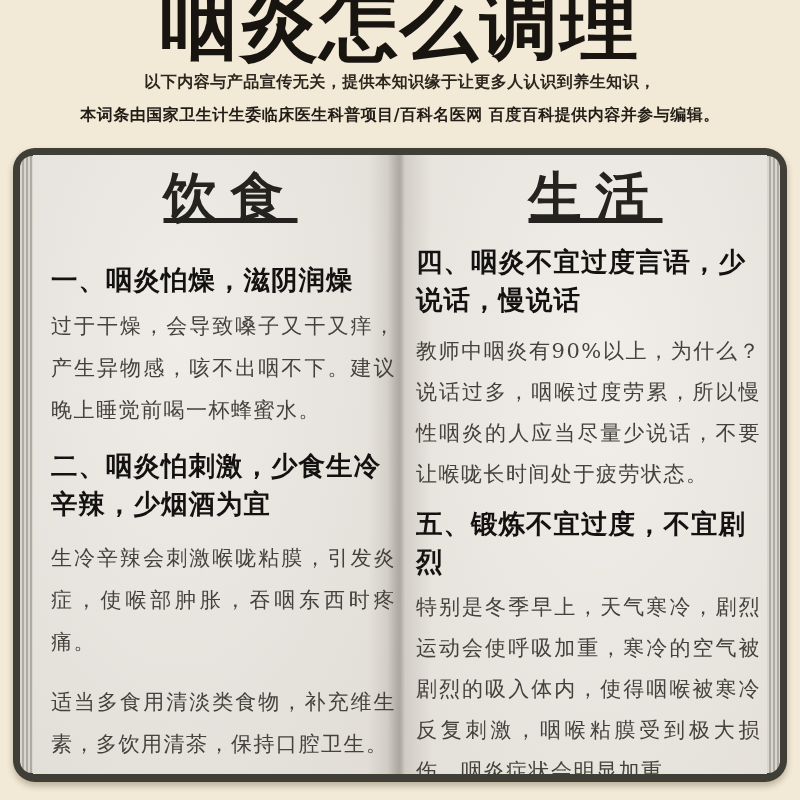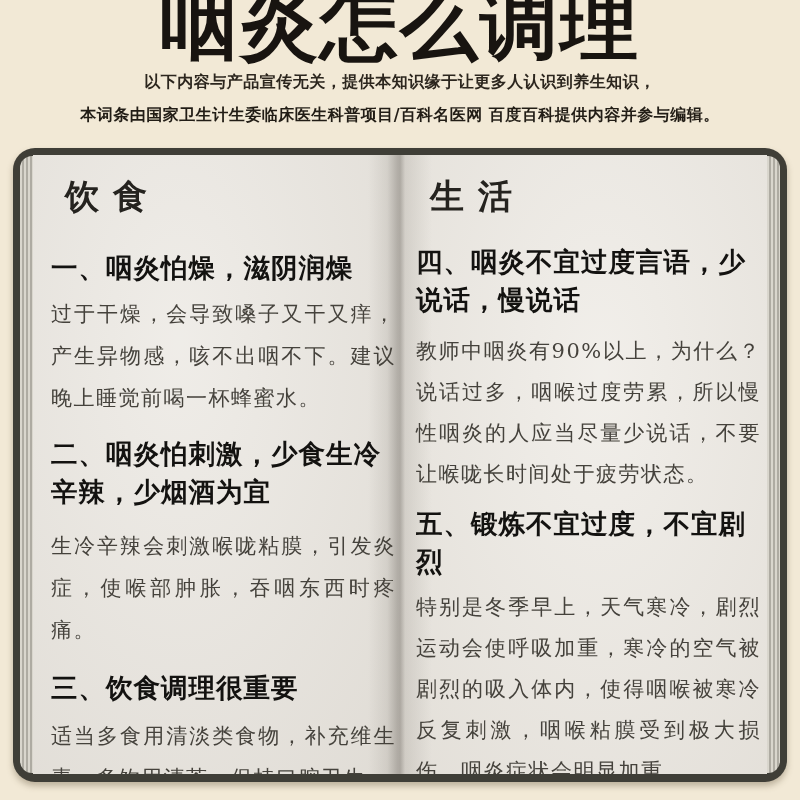--- a/index.html
+++ b/index.html
@@ -90,26 +90,27 @@
   .page.right {
     background: #eae6df;
     background-image: radial-gradient(ellipse at 55% 35%, rgba(255,255,255,0.35), rgba(0,0,0,0.03));
     padding: 0 6px 0 18px;
   }
 
   .page-header {
     margin: 12px 0 0 0;
     font-family: "DejaVu Serif", "Liberation Serif", serif;
     font-weight: 700;
-    font-size: 34px;
+    font-size: 53px;
     line-height: 58px;
-    text-align: left;
+    text-align: center;
     letter-spacing: 14px;
     text-indent: 14px;
     color: #25231f;
+    text-decoration: underline;
   }
 
   .sec h3 {
     margin: 0;
     font-family: "DejaVu Sans", "Liberation Sans", sans-serif;
     font-weight: 700;
     font-size: 26.5px;
     line-height: 38px;
     letter-spacing: 1px;
     color: #131210;
@@ -118,21 +119,21 @@
     margin: 6px 0 0 0;
     font-family: "DejaVu Serif", "Liberation Serif", serif;
     font-size: 21px;
     line-height: 42px;
     letter-spacing: 1.5px;
     color: #45423c;
     text-align: justify;
   }
   .page.right .sec p { line-height: 41px; }
 
-  .sec.l1 { margin-top: 24px; }
+  .sec.l1 { margin-top: 36px; }
   .sec.l2 { margin-top: 16px; }
   .sec.l2 p { margin-top: 14px; }
   .sec.l3 { margin-top: 18px; }
   .sec.l3 p { margin-top: 8px; }
   .sec.r1 { margin-top: 18px; }
   .sec.r1 p { margin-top: 12px; }
   .sec.r2 { margin-top: 10px; }
 </style>
 </head>
 <body>
@@ -155,21 +156,20 @@
         <h3>一、咽炎怕燥，滋阴润燥</h3>
         <p>过于干燥，会导致嗓子又干又痒，产生异物感，咳不出咽不下。建议晚上睡觉前喝一杯蜂蜜水。</p>
       </div>
 
       <div class="sec l2">
         <h3>二、咽炎怕刺激，少食生冷辛辣，少烟酒为宜</h3>
         <p>生冷辛辣会刺激喉咙粘膜，引发炎症，使喉部肿胀，吞咽东西时疼痛。</p>
       </div>
 
       <div class="sec l3">
-        <h3>三、饮食调理很重要</h3>
         <p>适当多食用清淡类食物，补充维生素，多饮用清茶，保持口腔卫生。</p>
       </div>
     </section>
 
     <section class="page right">
       <h2 class="page-header">生活</h2>
 
       <div class="sec r1">
         <h3>四、咽炎不宜过度言语，少说话，慢说话</h3>
         <p>教师中咽炎有90%以上，为什么？说话过多，咽喉过度劳累，所以慢性咽炎的人应当尽量少说话，不要让喉咙长时间处于疲劳状态。</p>

